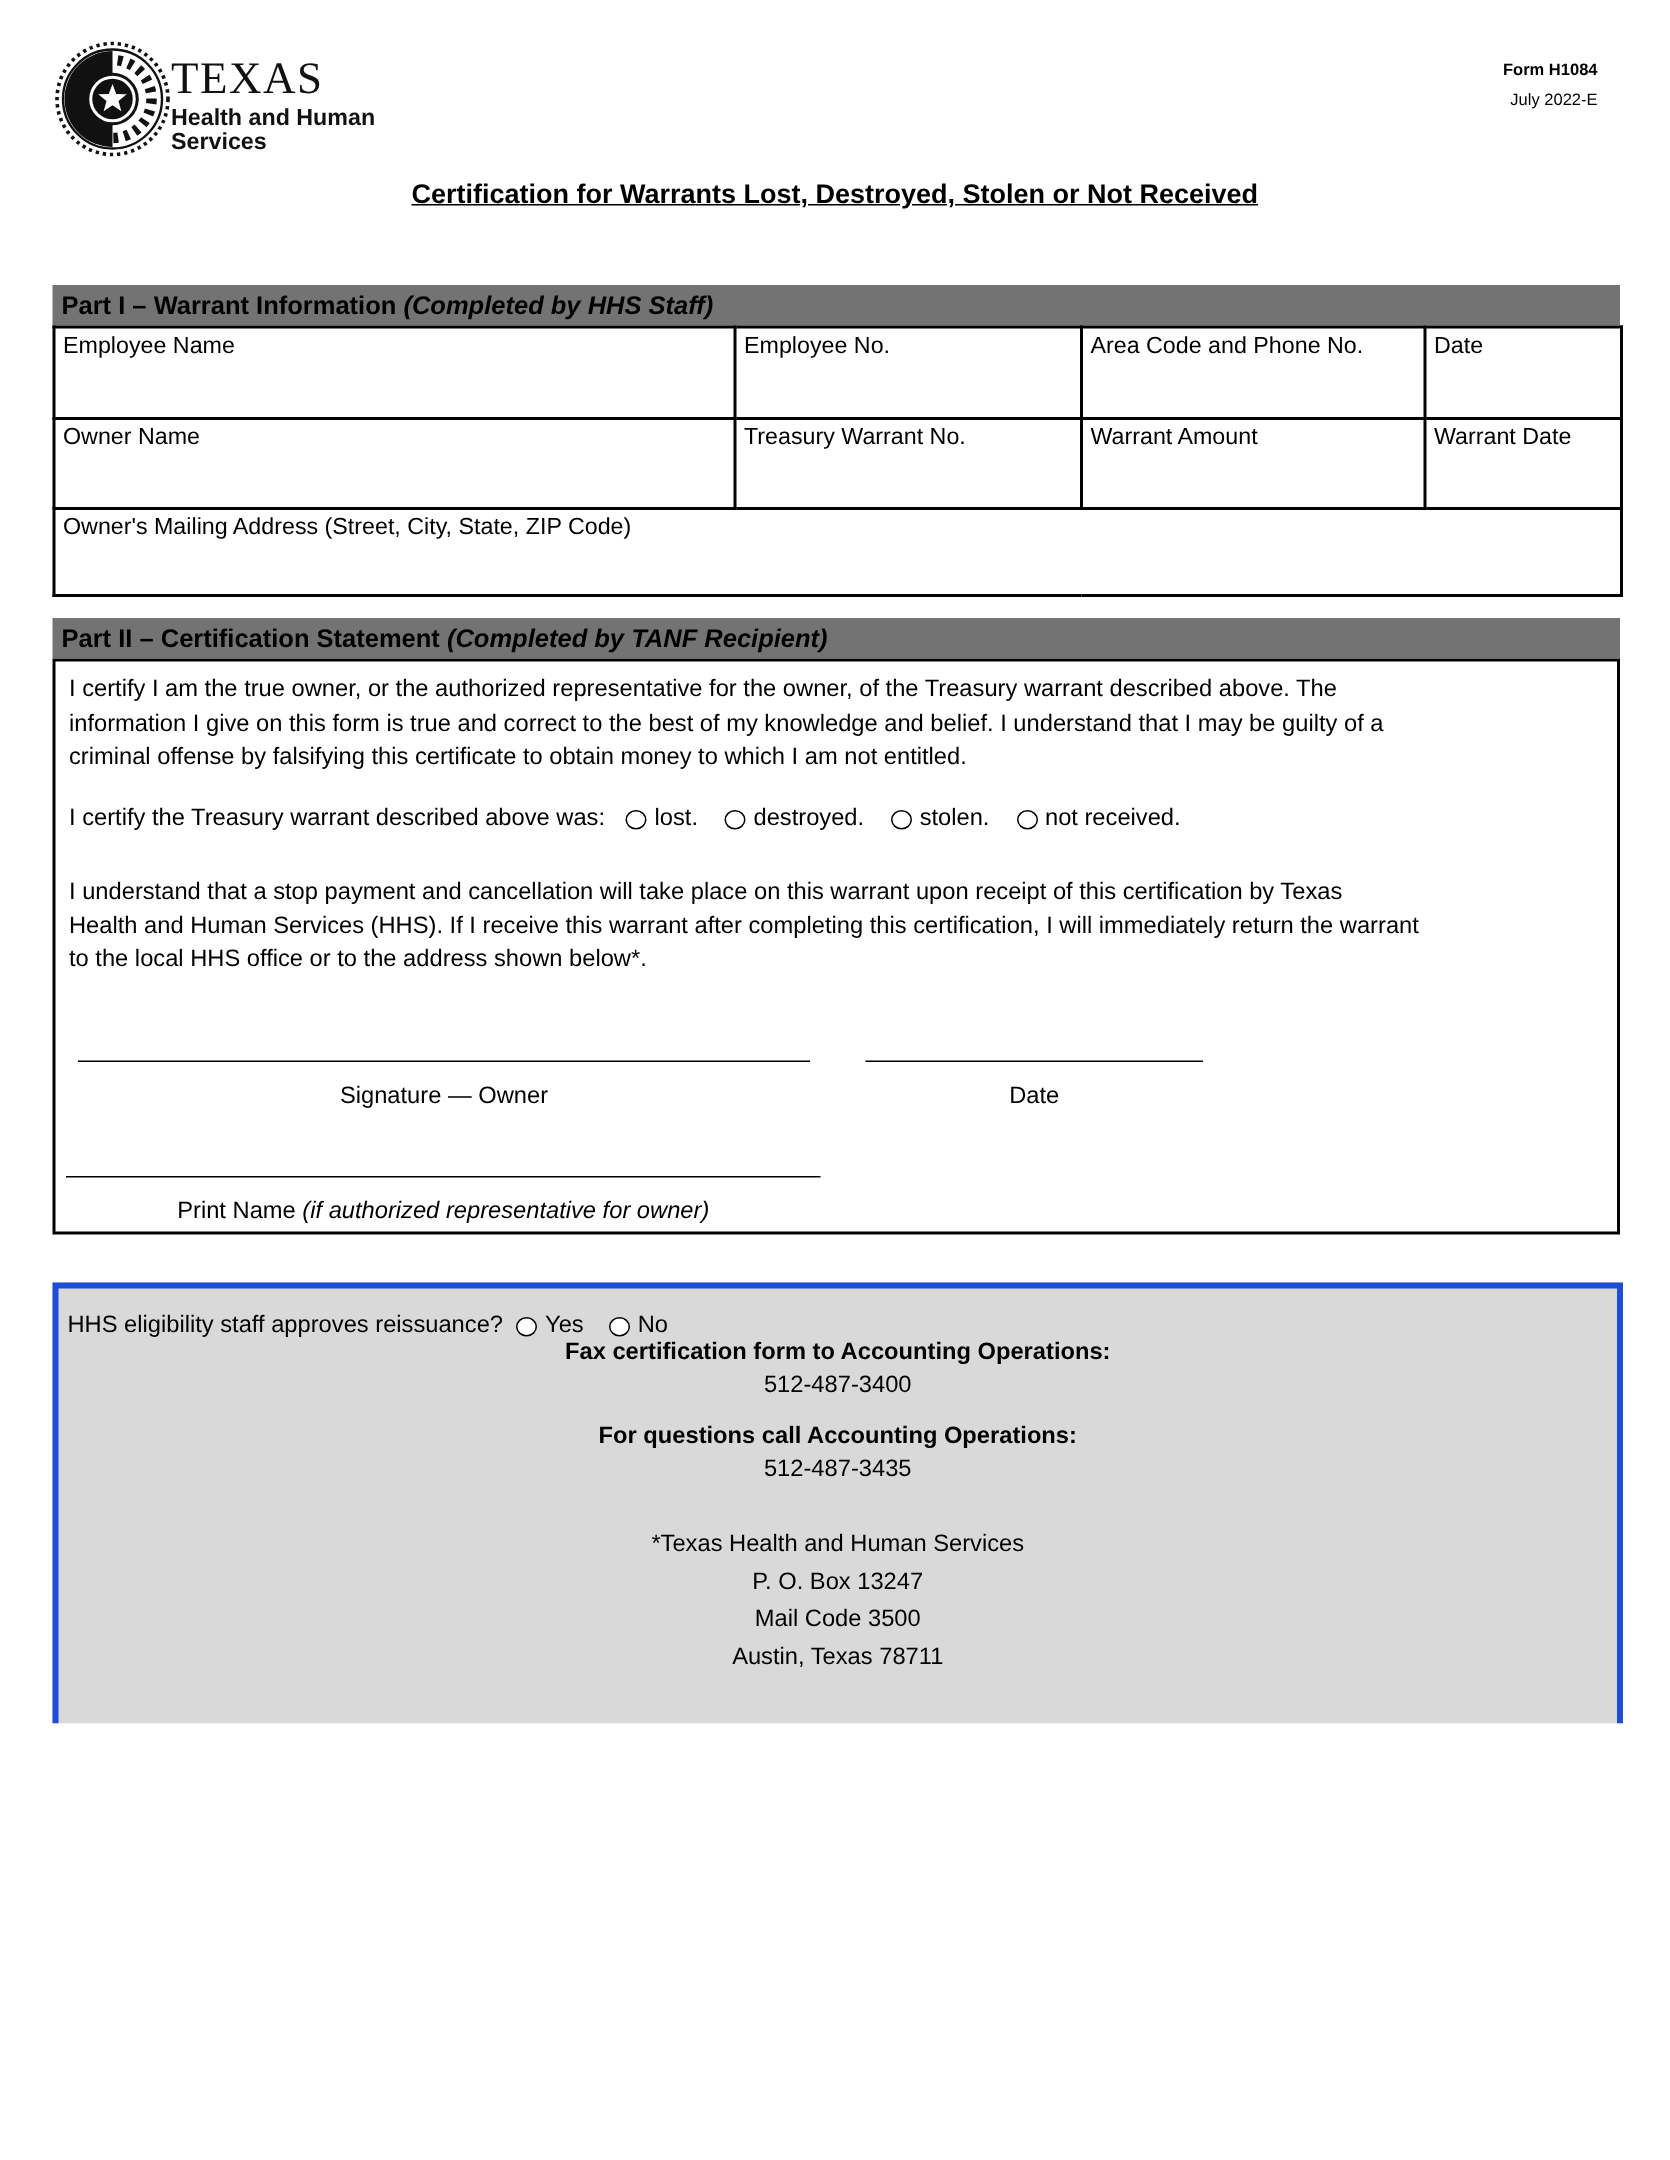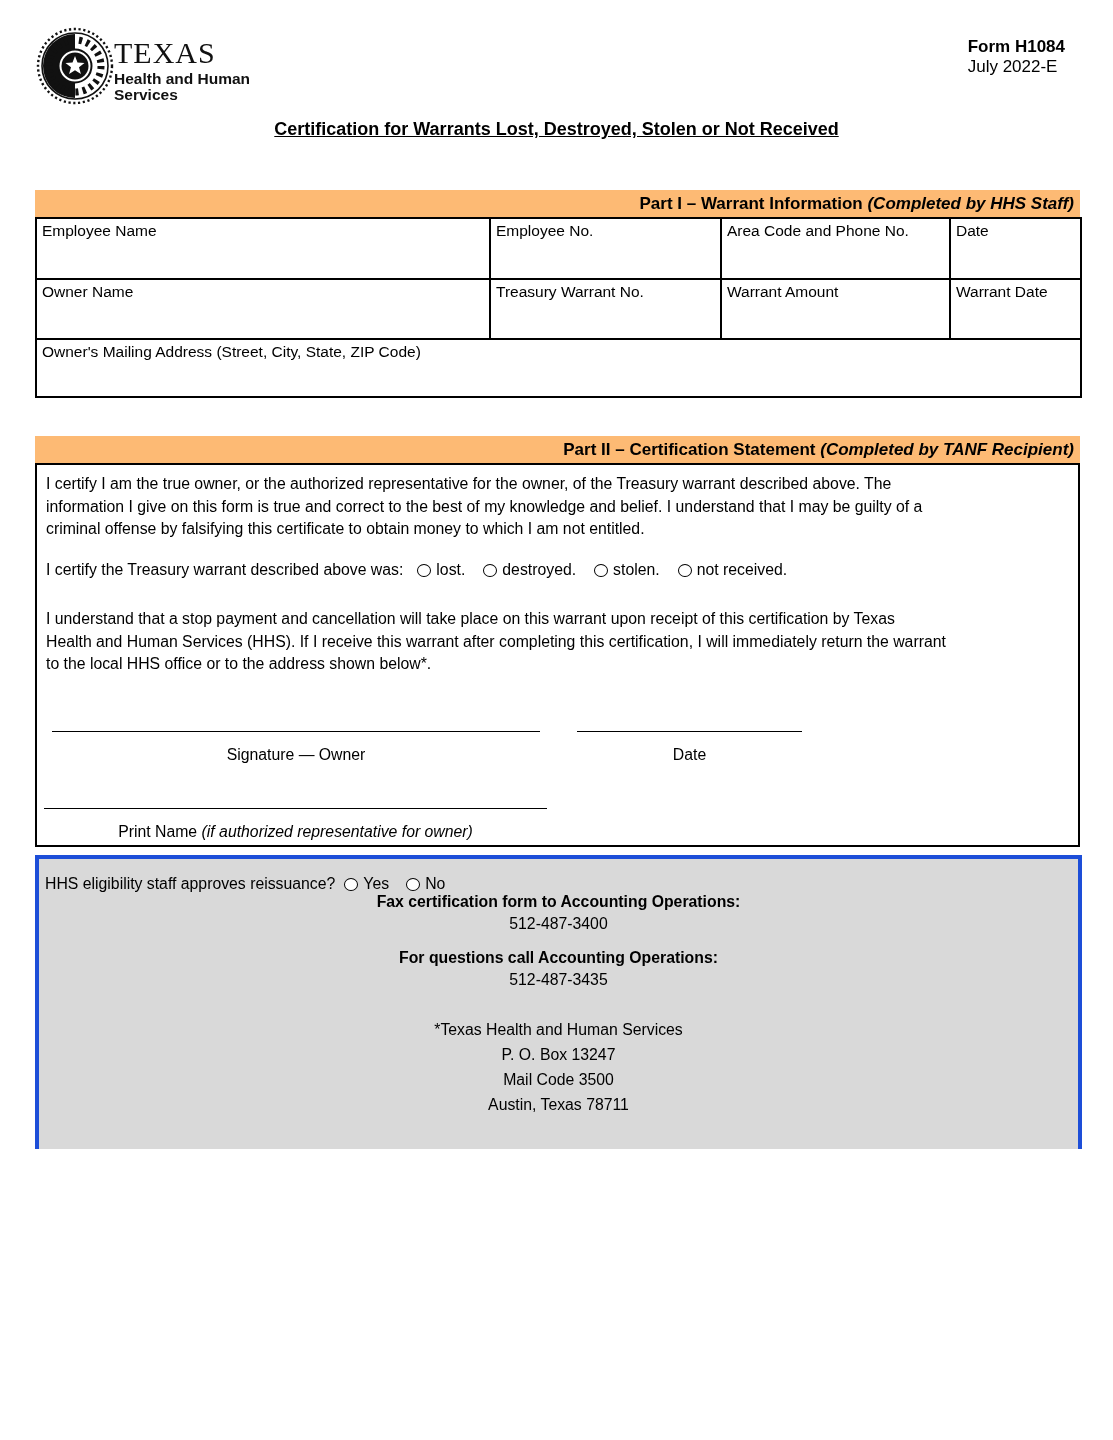--- a/index.html
+++ b/index.html
@@ -15,36 +15,35 @@
 
   
   .seal { position:absolute; left:36px; top:27px; width:78px; height:78px; }
   .org-text { position:absolute; left:114px; top:38px; line-height:1; }
   .org-name {
     font-family:"Liberation Serif", serif;
     font-size:30px; letter-spacing:1px; color:#111;
   }
   .org-sub { font-size:15.5px; font-weight:bold; line-height:16px; margin-top:3px; color:#111; }
   .org-sub2 { font-size:15.5px; font-weight:bold; line-height:16px; color:#111; }
-  .form-id { position:absolute; top:37px; right:48px; text-align:left; font-size:17px; line-height:20px; }
+  .form-id { position:absolute; top:37px; right:48px; text-align:right; font-size:11px; line-height:20px; }
   .form-id .num { font-weight:bold; }
 
   .title {
     position:absolute; top:119px; left:0; width:100%;
     text-align:center; font-size:18px; font-weight:bold;text-decoration:underline;
   }
 
   
   .section { position:absolute; left:35px; width:1045px; }
   .section-bar {
-    height:27px; background:#fdba74;
+    height:27px; background:#737373;
     display:flex; align-items:center;
     padding:0 6px; font-size:17px; font-weight:bold;
     white-space:pre;
-    justify-content:flex-end;
   }
   .section-bar .note { font-style:italic; font-weight:bold; }
 
   
   table.fields { border-collapse:collapse; table-layout:fixed; width:1045px; }
   table.fields td {
     border:2px solid #000; vertical-align:top;
     padding:3px 5px; font-size:15.5px;
   }
 
@@ -131,21 +130,21 @@
         <td>Warrant Amount</td>
         <td>Warrant Date</td>
       </tr>
       <tr style="height:58px;">
         <td colspan="4">Owner's Mailing Address (Street, City, State, ZIP Code)</td>
       </tr>
     </tbody>
       </table>
   </div>
 
-  <div class="section" style="top:436px;">
+  <div class="section" style="top:412px;">
     <div class="section-bar"><span>Part II – Certification Statement</span><span> </span><span class="note">(Completed by TANF Recipient)</span></div>
     <div class="cert-box">
       <div class="para" style="top:8px;">
         <div>I certify I am the true owner, or the authorized representative for the owner, of the Treasury warrant described above. The</div>
         <div>information I give on this form is true and correct to the best of my knowledge and belief. I understand that I may be guilty of a</div>
         <div>criminal offense by falsifying this certificate to obtain money to which I am not entitled.</div>
       </div>
       <div class="radio-line" style="top:96px;">
         <span>I certify the Treasury warrant described above was:</span>
         <span class="radio-option sp-before">

